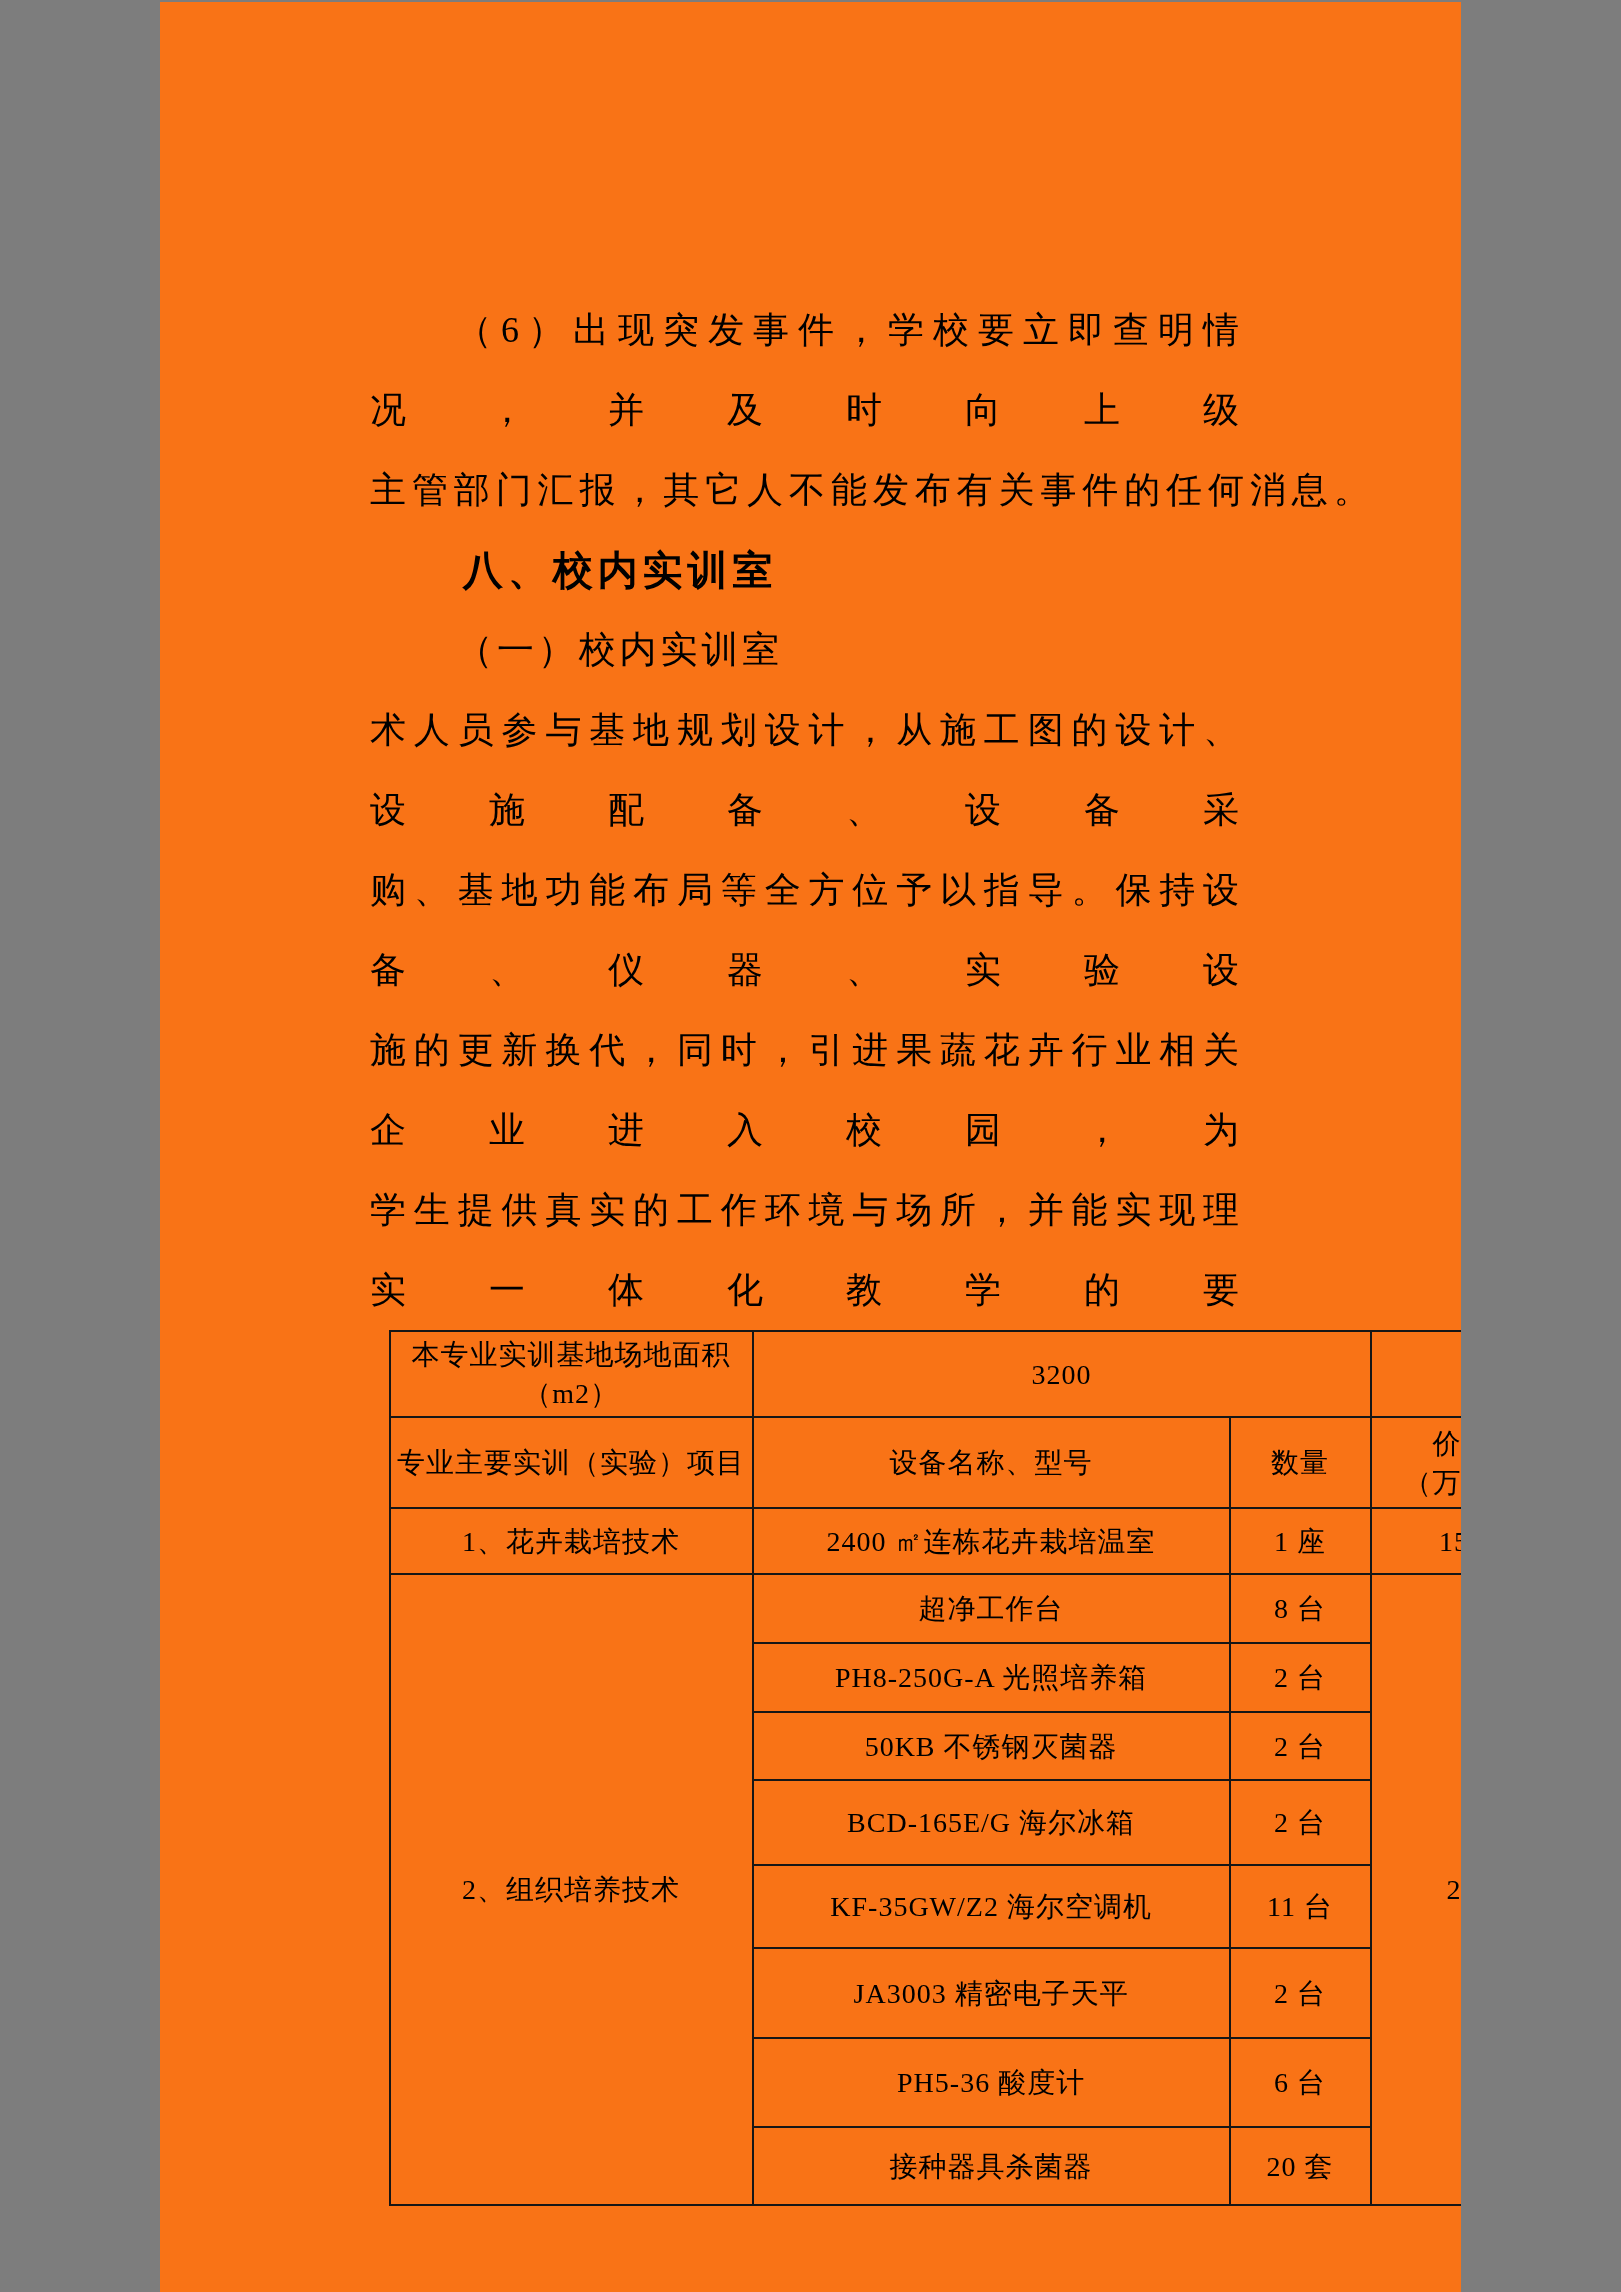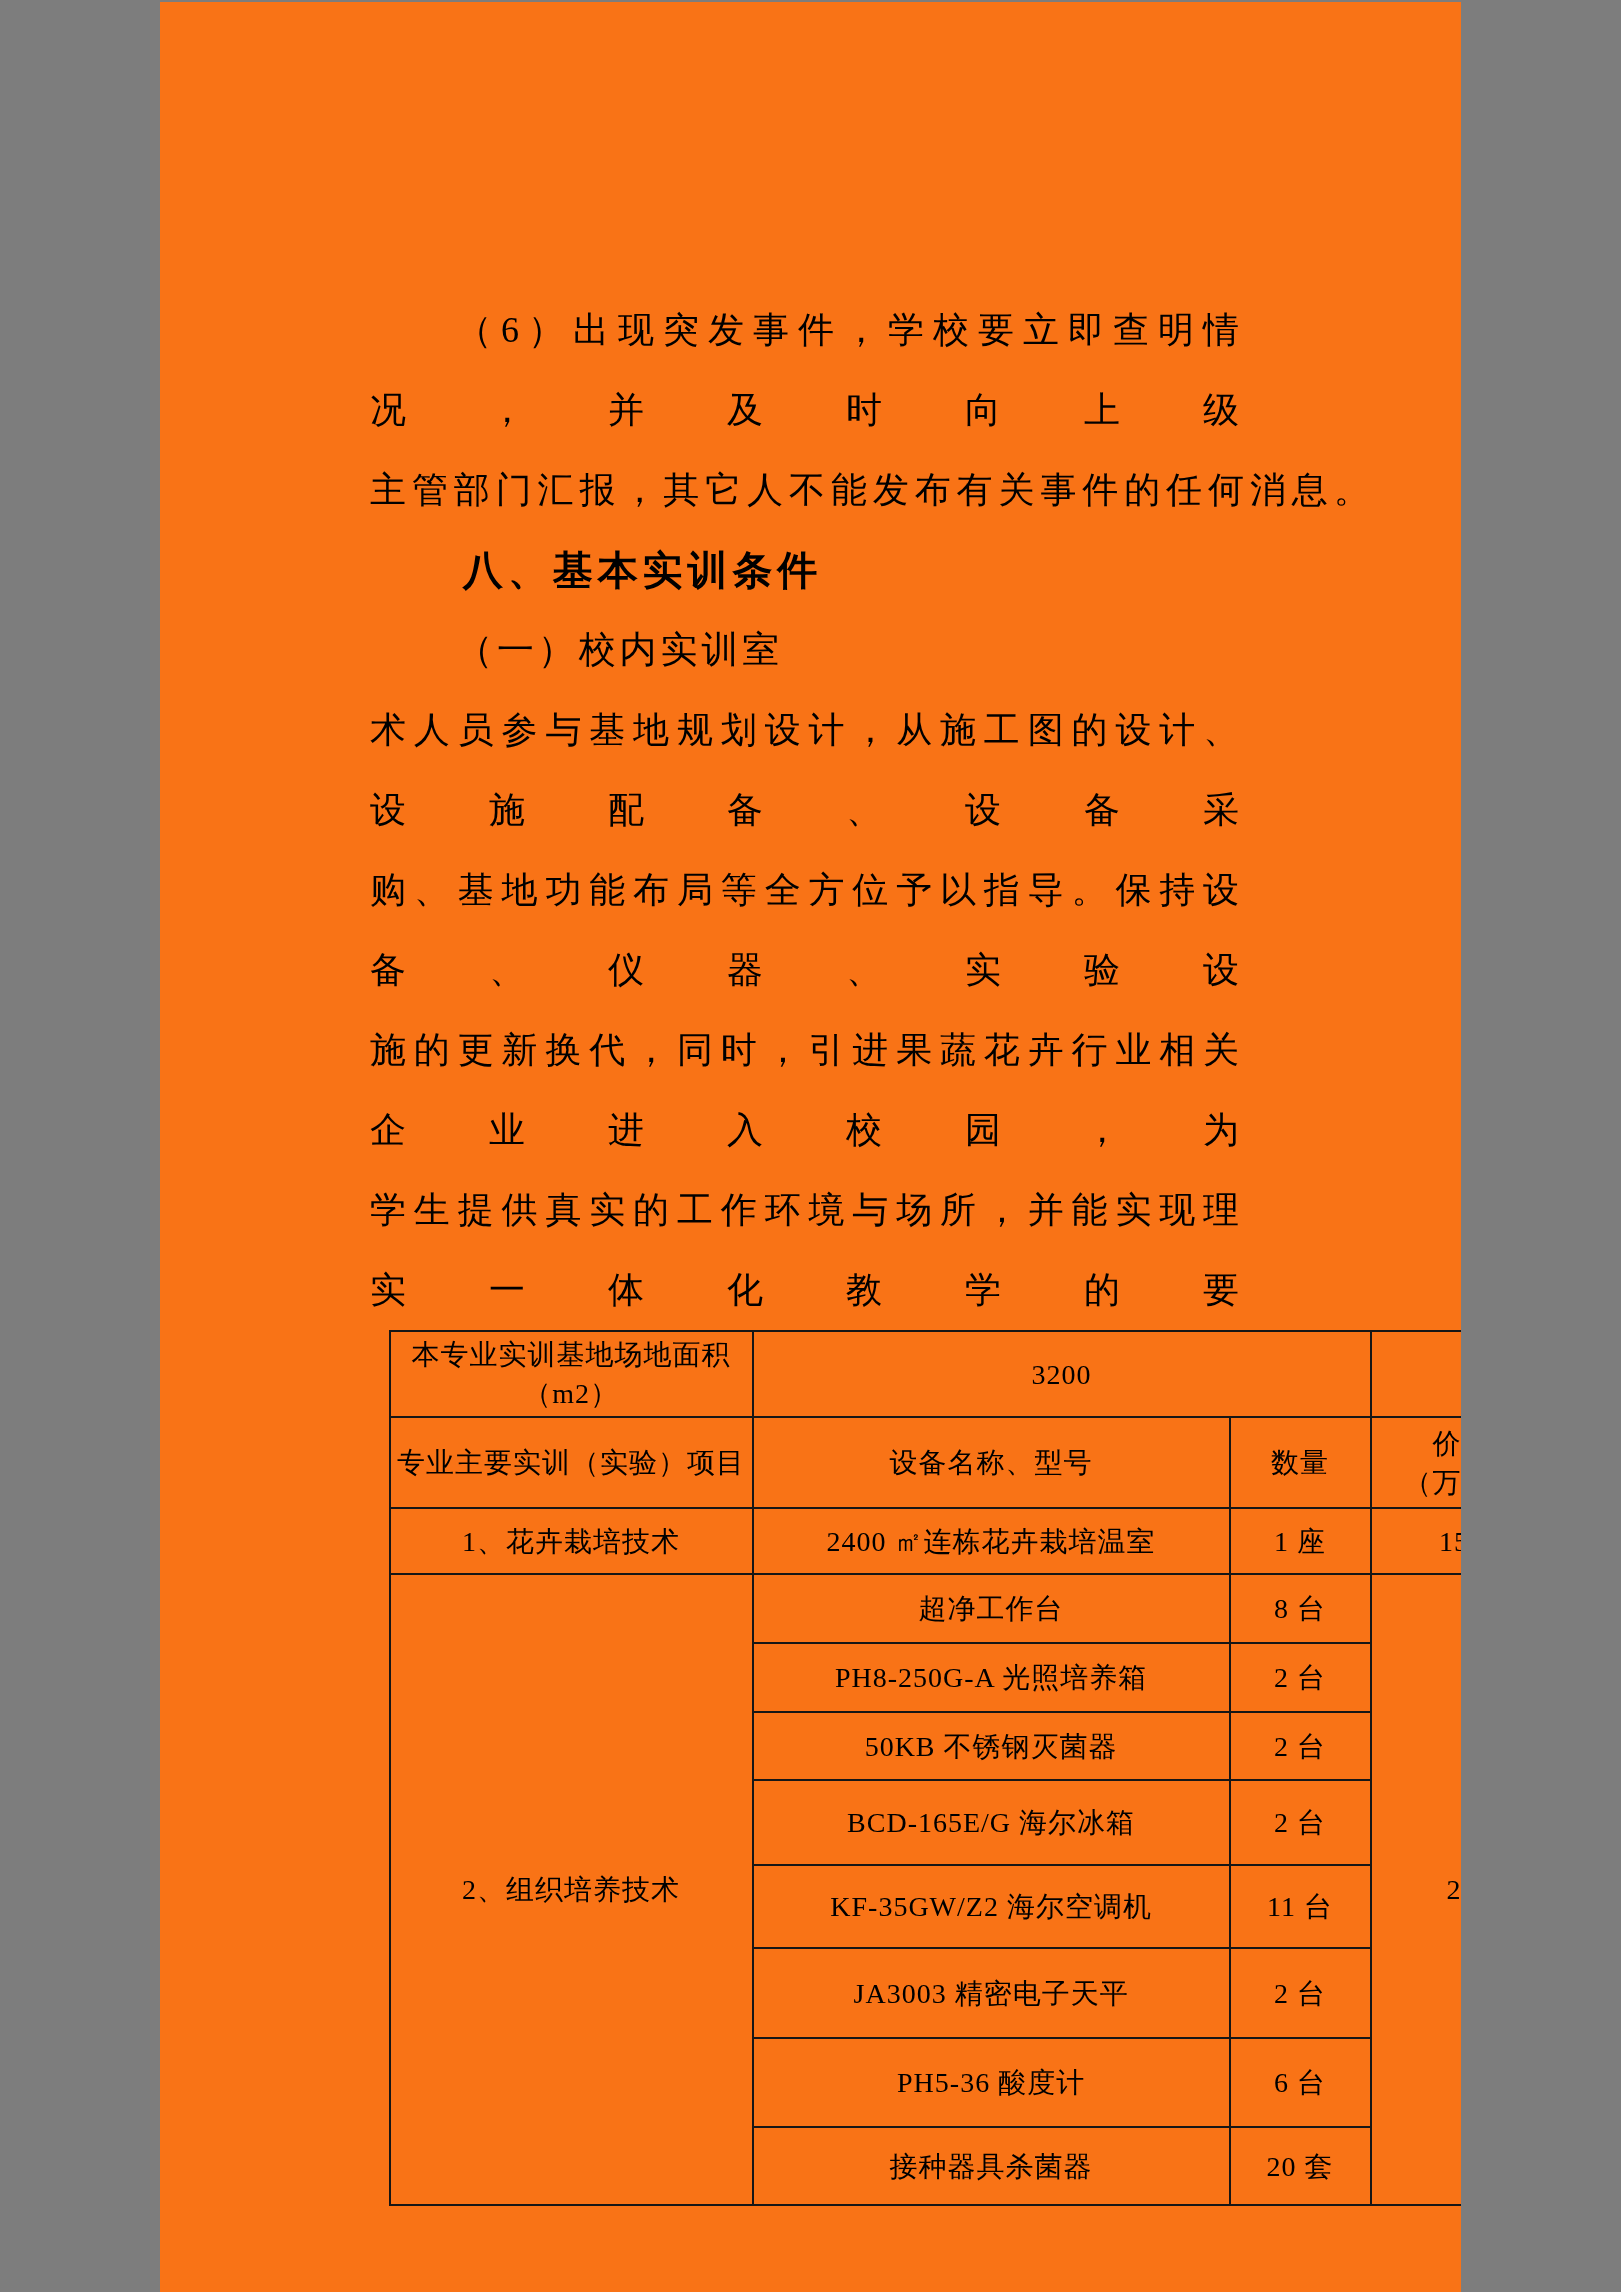--- a/index.html
+++ b/index.html
@@ -104,21 +104,21 @@
 <body>
 
 <div class="page">
   <div class="content">
 
     <p class="para">
       <span class="bline jl ind">（6）出现突发事件，学校要立即查明情况，并及时向上级</span>
       <span class="bline">主管部门汇报，其它人不能发布有关事件的任何消息。</span>
     </p>
 
-    <h2 class="h-section">八、基本实训条件</h2>
+    <h2 class="h-section">八、校内实训室</h2>
     <h3 class="h-sub">（一）校内实训室</h3>
 
     <p class="para">
       <span class="bline jl">术人员参与基地规划设计，从施工图的设计、设施配备、设备采</span>
       <span class="bline jl">购、基地功能布局等全方位予以指导。保持设备、仪器、实验设</span>
       <span class="bline jl">施的更新换代，同时，引进果蔬花卉行业相关企业进入校园，为</span>
       <span class="bline jl">学生提供真实的工作环境与场所，并能实现理实一体化教学的要</span>
     </p>
 
 

